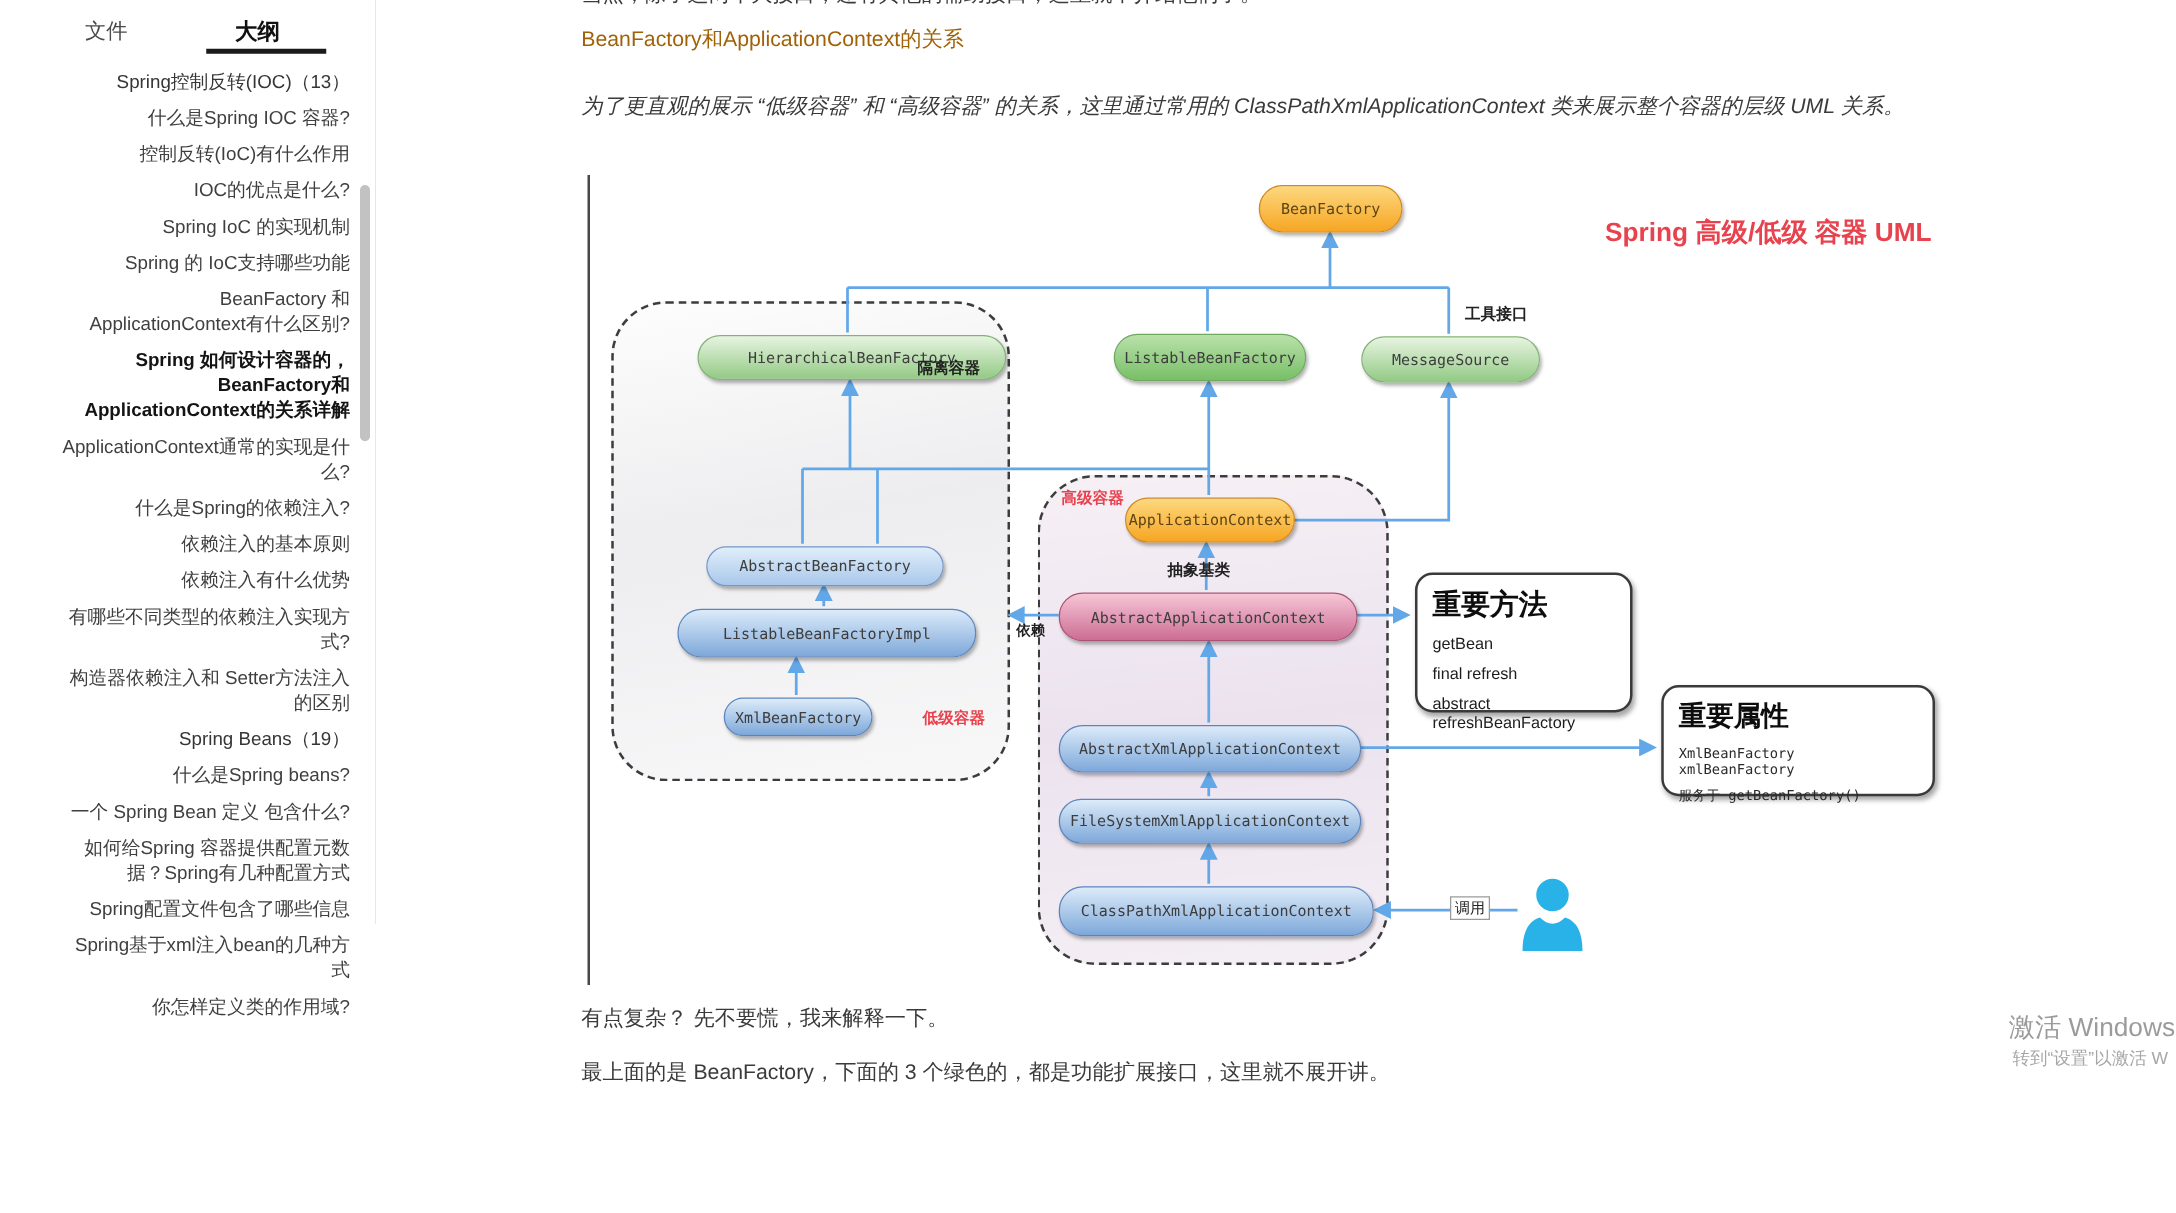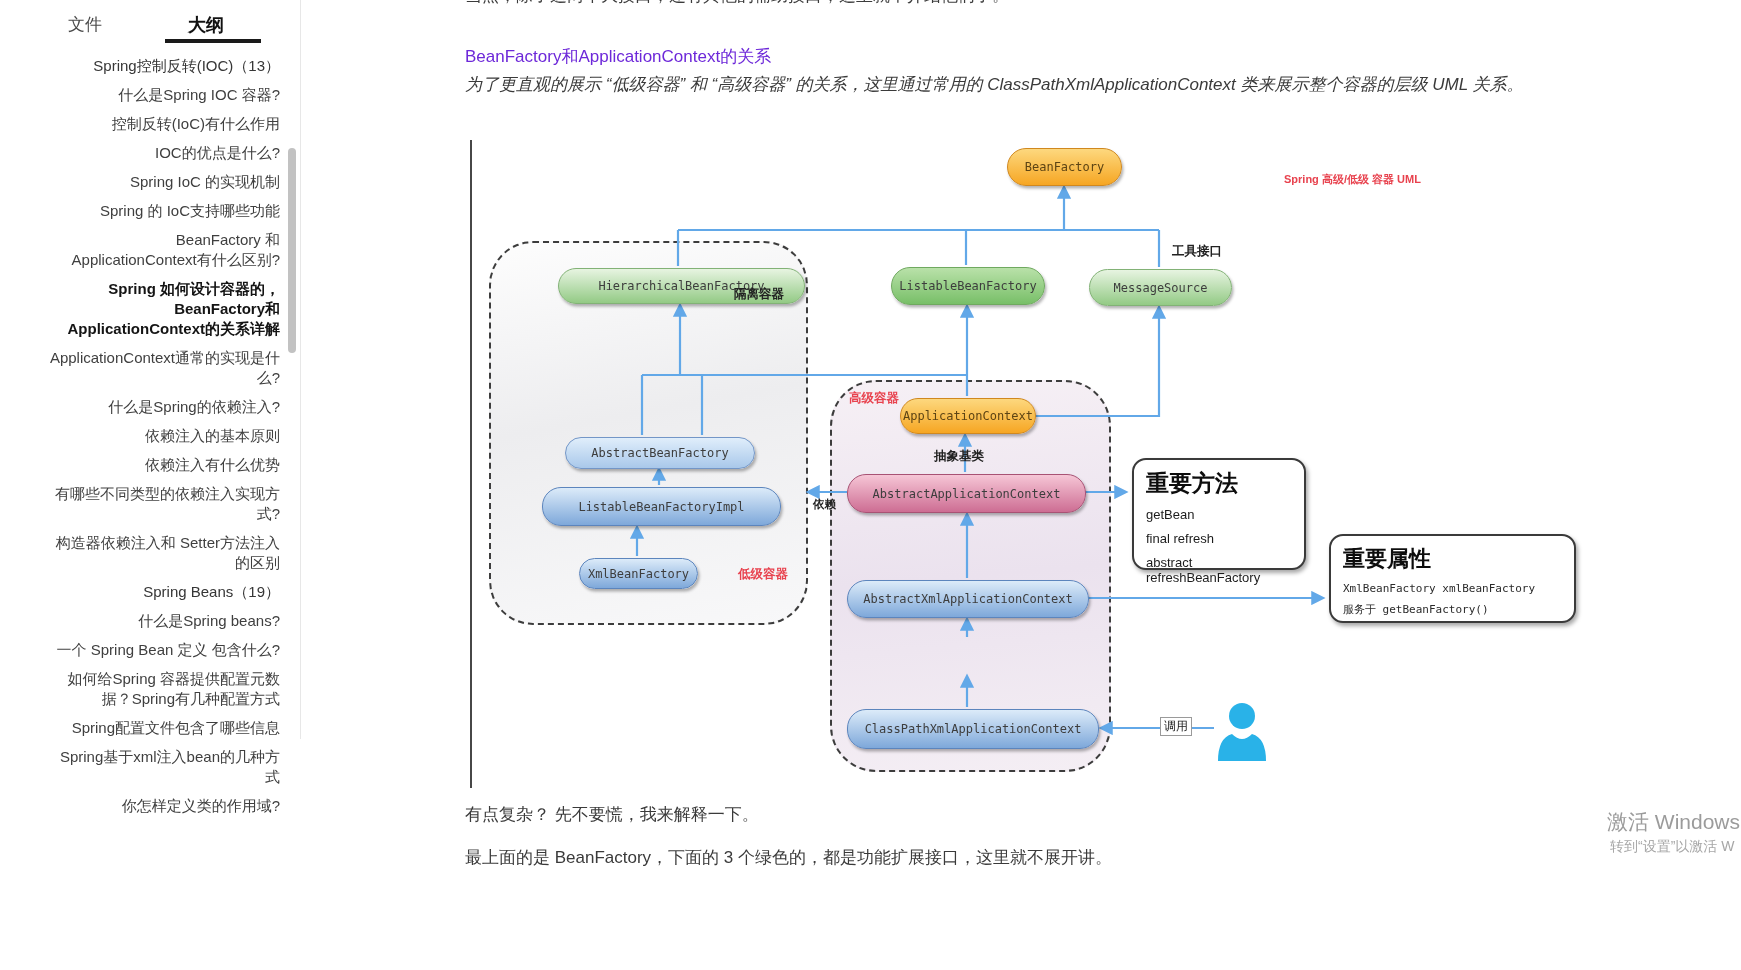--- a/index.html
+++ b/index.html
@@ -15,21 +15,21 @@
   .o-item{font-size:15px;line-height:20px;margin-bottom:9px;color:#3f3f3f;padding-right:6px;cursor:pointer;}
   .o-item.lvl0{padding-left:33px;color:#363636;}
   .o-item.lvl1{padding-left:48px;}
   .o-item.active{font-weight:bold;color:#141414;}
   .scroll-thumb{position:absolute;left:288px;top:148px;width:8px;height:205px;background:#c2c2c2;border-radius:4px;}
   .icon-back{position:absolute;left:309px;top:846px;font-size:17px;color:#555;cursor:pointer;}
   .icon-code{position:absolute;left:338px;top:848px;font-size:13px;color:#555;letter-spacing:-1px;cursor:pointer;}
   
   .main{position:absolute;left:301px;top:0;width:1440px;height:970px;background:#fff;}
   .clipped-line{position:absolute;left:164px;top:-16px;font-size:17px;color:#3b3b3b;white-space:nowrap;}
-  .heading{position:absolute;left:164px;top:45px;font-size:17px;color:#6d28d9;}
+  .heading{position:absolute;left:164px;top:20px;font-size:17px;color:#a16207;}
   .para{position:absolute;left:164px;top:70px;width:1085px;font-size:17px;line-height:30px;color:#3a3a3a;font-style:italic;}
   .note1{position:absolute;left:164px;top:803px;font-size:17px;color:#3a3a3a;}
   .note2{position:absolute;left:164px;top:846px;font-size:17px;color:#3a3a3a;}
   .watermark1{position:absolute;left:1306px;top:808px;font-size:21px;color:rgba(130,130,130,.8);white-space:nowrap;}
   .watermark2{position:absolute;left:1309px;top:838px;font-size:14px;color:rgba(150,150,150,.85);white-space:nowrap;}
   
   .diagram{position:absolute;left:169px;top:140px;width:1075px;height:648px;border-left:2px solid #474747;}
   .dashed-box{position:absolute;border:2px dashed #3c3c3c;}
   .low-box{left:17px;top:101px;width:315px;height:380px;border-radius:44px;
     background:linear-gradient(170deg,#fdfdfd 0%,#ededef 45%,#f8f8f9 100%);}
@@ -40,26 +40,26 @@
     font-family:"DejaVu Sans Mono",monospace;font-size:12px;color:#3d3d3d;
     border-radius:19px;box-shadow:1.5px 2.5px 3px rgba(0,0,0,.3);white-space:nowrap;}
   .orange{background:linear-gradient(#fdd87e,#f6a623);border:1px solid #d0881f;color:#5d4414;}
   .green1{background:linear-gradient(#e7f4e1,#93ca85);border:1px solid #82b276;}
   .green2{background:linear-gradient(#b9e1a9,#78bf68);border:1px solid #6fa95f;}
   .blue{background:linear-gradient(#dcebf9,#7ea8da);border:1px solid #5c85bd;}
   .blue2{background:linear-gradient(#e0eefb,#a9c8ea);border:1px solid #7396c7;}
   .pink{background:linear-gradient(#f6c6d6,#cd6d93);border:1px solid #a85274;}
   .dlabel{position:absolute;font-size:12.5px;font-weight:bold;color:#222;white-space:nowrap;}
   .dlabel.red{color:#e8424e;}
-  .diagram-title{position:absolute;left:812px;top:32px;font-size:11px;font-weight:bold;color:#e8424e;white-space:nowrap;}
+  .diagram-title{position:absolute;left:812px;top:32px;font-size:21px;font-weight:bold;color:#e8424e;white-space:nowrap;}
   .info-box{position:absolute;background:#fff;border:2px solid #3a3a3a;border-radius:14px;
     box-shadow:2px 3px 4px rgba(0,0,0,.35);padding:8px 12px;box-sizing:border-box;}
   .info-title{font-size:23px;font-weight:bold;color:#0d0d0d;margin-bottom:8px;}
   .methods-box{left:660px;top:318px;width:174px;height:112px;}
-  .props-box{left:857px;top:394px;width:247px;height:89px;}
+  .props-box{left:857px;top:408px;width:219px;height:89px;}
   .mi{font-size:13px;color:#1c1c1c;margin-bottom:9px;}
   .pi{font-family:"DejaVu Sans Mono",monospace;font-size:11px;color:#2a2a2a;margin-bottom:7px;}
   .invoke-label{position:absolute;left:688px;top:577px;background:#fff;border:1px solid #9a9a9a;
     padding:0 3px;font-size:12px;color:#222;}
   .person{position:absolute;left:745px;top:561px;width:50px;height:60px;}
 </style>
 </head>
 <body>
 
 <div class="sidebar">
@@ -150,20 +150,21 @@
     <div class="node orange" style="left:535px;top:8px;width:113px;height:36px">BeanFactory</div>
     <div class="node green1" style="left:86px;top:128px;width:245px;height:34px">HierarchicalBeanFactory</div>
     <div class="node green2" style="left:419px;top:127px;width:152px;height:36px">ListableBeanFactory</div>
     <div class="node green1" style="left:617px;top:129px;width:141px;height:35px">MessageSource</div>
     <div class="node blue2" style="left:93px;top:297px;width:188px;height:30px">AbstractBeanFactory</div>
     <div class="node blue" style="left:70px;top:347px;width:237px;height:37px">ListableBeanFactoryImpl</div>
     <div class="node blue" style="left:107px;top:418px;width:117px;height:29px">XmlBeanFactory</div>
     <div class="node orange" style="left:428px;top:258px;width:134px;height:34px">ApplicationContext</div>
     <div class="node pink" style="left:375px;top:334px;width:237px;height:37px">AbstractApplicationContext</div>
     <div class="node blue" style="left:375px;top:440px;width:240px;height:36px">AbstractXmlApplicationContext</div>
+    <div class="node blue" style="left:375px;top:499px;width:240px;height:34px">FileSystemXmlApplicationContext</div>
     <div class="node blue" style="left:375px;top:569px;width:250px;height:38px">ClassPathXmlApplicationContext</div>
 
     <div class="dlabel" style="left:700px;top:103px">工具接口</div>
     <div class="dlabel" style="left:262px;top:146px">隔离容器</div>
     <div class="dlabel red" style="left:377px;top:250px">高级容器</div>
     <div class="dlabel red" style="left:266px;top:426px">低级容器</div>
     <div class="dlabel" style="left:462px;top:308px">抽象基类</div>
     <div class="dlabel" style="left:341px;top:357px;font-size:11.5px">依赖</div>
 
     <div class="info-box methods-box">

